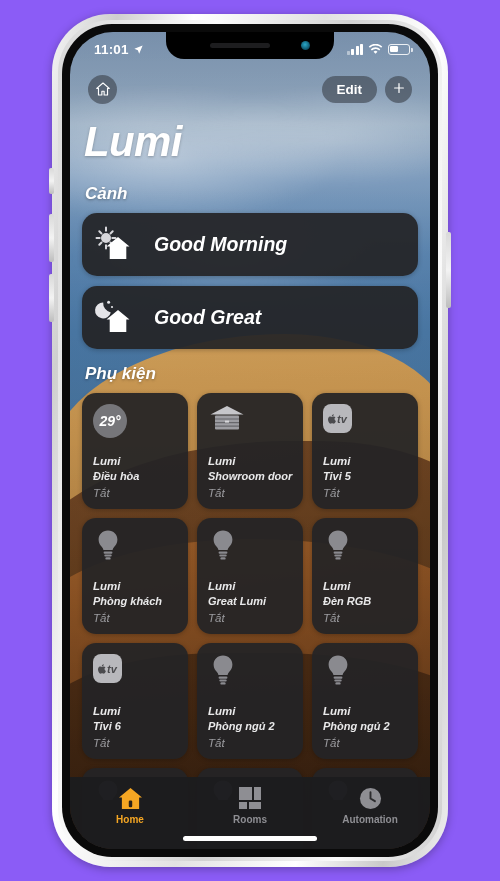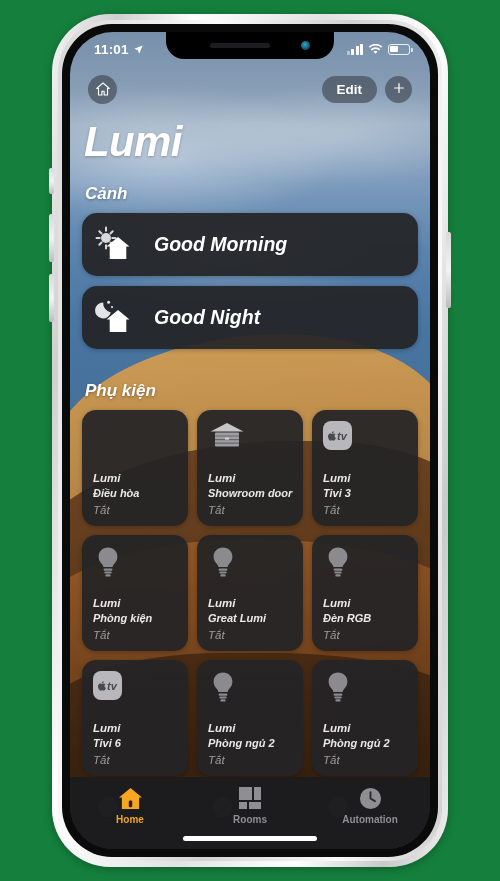--- a/index.html
+++ b/index.html
@@ -1,19 +1,19 @@
 <!DOCTYPE html>
 <html><head>
 <meta charset="utf-8">
 <style>
   * { margin:0; padding:0; box-sizing:border-box; }
   html,body { width:500px; height:881px; background:#ffffff; overflow:hidden;
               font-family:"Liberation Sans", sans-serif; }
 
-  .stage { position:relative; width:500px; height:881px; background:#15803d; }
+  .stage { position:relative; width:500px; height:881px; background:#8b5cf6; }
 
   
   .phone-outer{
     position:absolute; left:52px; top:14px; width:396px; height:853px;
     border-radius:58px;
     background:linear-gradient(100deg,#f4f4f4 0%,#cfcfcf 12%,#ffffff 26%,#e2e2e2 50%,#ffffff 72%,#c9c9c9 88%,#efefef 100%);
     box-shadow:0 2px 10px rgba(0,0,0,.28);
   }
   .phone-band{
     position:absolute; left:58px; top:20px; width:384px; height:841px;
@@ -142,21 +142,21 @@
 
   
   .scene{
     height:63px; border-radius:15px; background:rgba(36,36,38,.93);
     display:flex; align-items:center; padding-left:12px; margin-bottom:10px;
     box-shadow:0 1px 5px rgba(0,0,0,.25);
   }
   .scene-icon{ width:44px; height:40px; position:relative; flex:none; }
   .scene-label{ color:#fff; font-size:19.5px; font-weight:600; margin-left:16px; }
 
-  .scenes-wrap{ margin-bottom:32px; }
+  .scenes-wrap{ margin-bottom:15px; }
 
   
   .grid{ display:grid; grid-template-columns:repeat(3,1fr); gap:9px; }
   .tile{
     height:116px; border-radius:14px; background:rgba(36,36,38,.93);
     padding:11px 10px 8px 11px; display:flex; flex-direction:column;
     box-shadow:0 1px 5px rgba(0,0,0,.25); overflow:hidden;
   }
   .tile-icon{ height:38px; display:flex; align-items:flex-start; }
   .tile-text{ margin-top:auto; }
@@ -284,29 +284,32 @@
 
         <div class="scene">
           <div class="scene-icon">
             <svg width="44" height="40" viewBox="0 0 44 40">
               <path d="M16.8 14.4a8 8 0 1 1-7.6-10 9.4 9.4 0 0 0 7.6 10z" fill="#e4e4e8"></path>
               <circle cx="14.6" cy="4.2" r="1.5" fill="#e4e4e8"></circle>
               <circle cx="18" cy="9" r="1.1" fill="#e4e4e8"></circle>
               <path d="M24 12 12.5 21.5h3.2V34h16.6V21.5h3.2z" fill="#fff"></path>
             </svg>
           </div>
-          <div class="scene-label">Good Night</div>
+          <div class="scene-label">Good Great</div>
         </div>
       </div>
 
       <div class="section-title">Phụ kiện</div>
 
       <div class="grid">
 
         <div class="tile">
+          <div class="tile-icon">
+            <div class="temp-circle">29°</div>
+          </div>
           <div class="tile-text">
             <div class="t-line1">Lumi</div>
             <div class="t-line2">Điều hòa</div>
             <div class="t-state">Tắt</div>
           </div>
         </div>
 
         <div class="tile">
           <div class="tile-icon">
             <svg width="38" height="30" viewBox="0 0 38 30">
@@ -330,37 +333,37 @@
             <div class="atv">
               <svg width="8" height="10" viewBox="0 0 14 17">
                 <path d="M11.2 9c0-2.1 1.7-3.1 1.8-3.2-1-1.4-2.5-1.6-3-1.7-1.3-.1-2.5.8-3.2.8-.6 0-1.6-.7-2.7-.7-1.4 0-2.7.8-3.4 2-1.5 2.5-.4 6.3 1 8.4.7 1 1.6 2.2 2.7 2.1 1.1 0 1.5-.7 2.8-.7s1.7.7 2.8.7c1.2 0 1.9-1 2.6-2.1.8-1.2 1.2-2.4 1.2-2.5-.1 0-2.3-.9-2.3-3.4z" fill="#4a4a4d"></path>
                 <path d="M9.2 2.8C9.8 2.1 10.2 1.1 10.1 0c-.9 0-2 .6-2.6 1.3-.6.6-1 1.7-.9 2.6 1 .1 2-.5 2.6-1.1z" fill="#4a4a4d"></path>
               </svg>
               <span>tv</span>
             </div>
           </div>
           <div class="tile-text">
             <div class="t-line1">Lumi</div>
-            <div class="t-line2">Tivi  3</div>
+            <div class="t-line2">Tivi  5</div>
             <div class="t-state">Tắt</div>
           </div>
         </div>
 
         <div class="tile">
           <div class="tile-icon">
             <svg width="30" height="34" viewBox="0 0 30 34">
               <path d="M15 1.5c-5.6 0-9.4 4.1-9.4 9.2 0 3.6 2 5.7 3.3 7.3.9 1.1 1.4 1.9 1.5 3h9.2c.1-1.1.6-1.9 1.5-3 1.3-1.6 3.3-3.7 3.3-7.3 0-5.1-3.8-9.2-9.4-9.2z" fill="#8a8a8f"></path>
               <rect x="10.6" y="22.4" width="8.8" height="2.3" rx="1" fill="#8a8a8f"></rect>
               <rect x="11.3" y="25.4" width="7.4" height="2.1" rx="1" fill="#8a8a8f"></rect>
               <rect x="12.4" y="28.2" width="5.2" height="2.4" rx="1.2" fill="#8a8a8f"></rect>
             </svg>
           </div>
           <div class="tile-text">
             <div class="t-line1">Lumi</div>
-            <div class="t-line2">Phòng kiện</div>
+            <div class="t-line2">Phòng khách</div>
             <div class="t-state">Tắt</div>
           </div>
         </div>
 
         <div class="tile">
           <div class="tile-icon">
             <svg width="30" height="34" viewBox="0 0 30 34">
               <path d="M15 1.5c-5.6 0-9.4 4.1-9.4 9.2 0 3.6 2 5.7 3.3 7.3.9 1.1 1.4 1.9 1.5 3h9.2c.1-1.1.6-1.9 1.5-3 1.3-1.6 3.3-3.7 3.3-7.3 0-5.1-3.8-9.2-9.4-9.2z" fill="#8a8a8f"></path>
               <rect x="10.6" y="22.4" width="8.8" height="2.3" rx="1" fill="#8a8a8f"></rect>
               <rect x="11.3" y="25.4" width="7.4" height="2.1" rx="1" fill="#8a8a8f"></rect>

